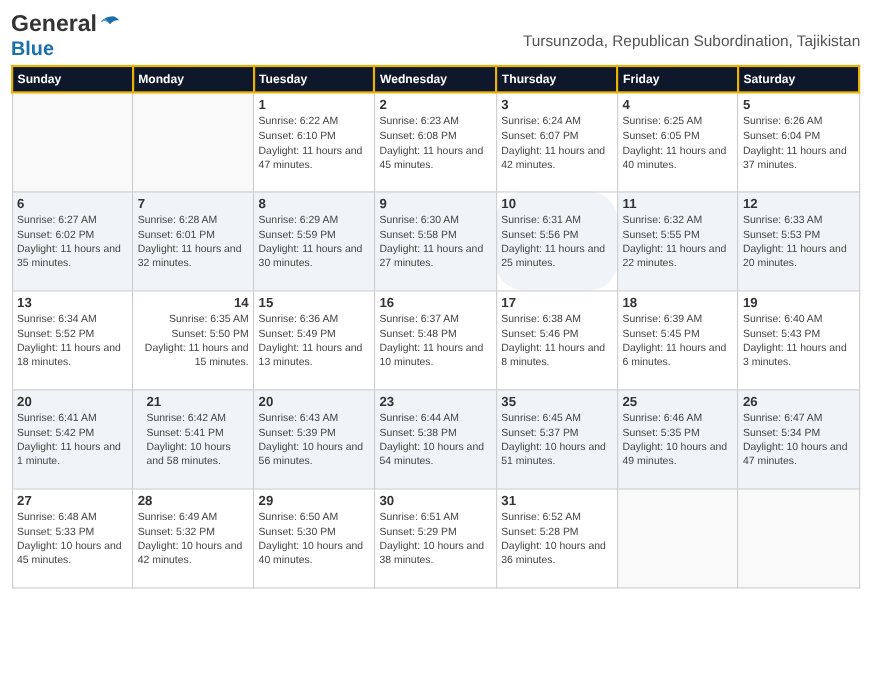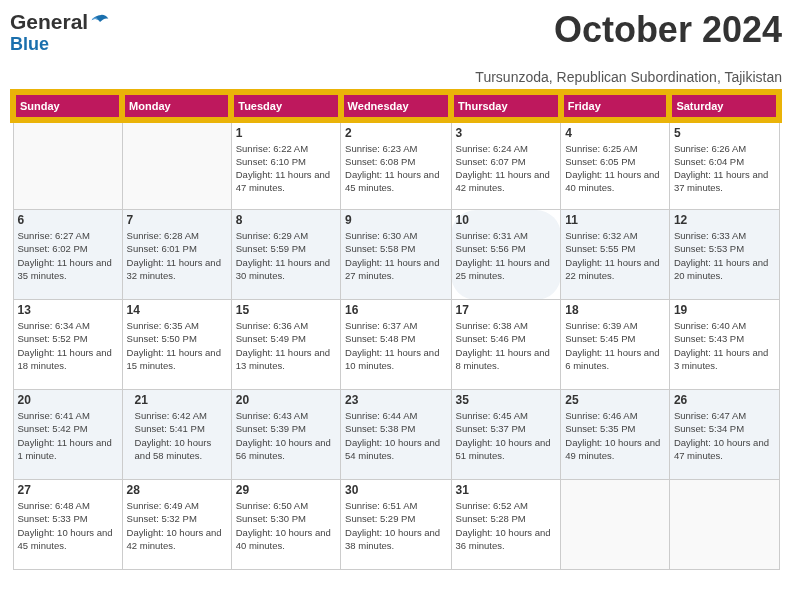--- a/index.html
+++ b/index.html
@@ -43,27 +43,27 @@
       font-size: 14px;
       color: #555;
       margin-top: 19px;
     }
     table {
       width: 100%;
       border-collapse: collapse;
       font-size: 10px;
     }
     th {
-      background-color: #be185d;
+      background-color: #0f172a;
       color: #fff;
       text-align: left;
       padding: 5px 4px;
       font-size: 11px;
       font-weight: bold;
-      border: 6px solid #eab308;
+      border: 2px solid #eab308;
     }
     td {
       border: 1px solid #ccc;
       vertical-align: top;
       padding: 3px 4px;
       width: 113px;
       min-height: 80px;
       height: 90px;
       background: #fff;
     }
@@ -99,21 +99,20 @@
       <svg class="logo-icon" viewBox="0 0 24 20" width="22" height="18">
         <path d="M12 2 C14 0, 20 2, 22 6 C18 5, 15 7, 12 10 C10 7, 6 5, 2 8 C4 4, 10 2, 12 2Z" fill="#1a6fad"></path>
         <path d="M12 10 C10 7, 6 5, 2 8 C3 6, 5 4, 8 5Z" fill="#5ba3d9"></path>
       </svg>
     </div>
     <div>
       <span style="font-size:18px;font-weight:bold;color:#1a6fad;">Blue</span>
     </div>
   </div>
   <div class="title-section">
-    <div class="month-title">October 2024</div>
     <div class="location-title">Tursunzoda, Republican Subordination, Tajikistan</div>
   </div>
 </div>
 
 <table>
   <thead>
     <tr>
     <th>Sunday</th>
         <th>Monday</th>
         <th>Tuesday</th>
@@ -202,21 +201,21 @@
 Daylight: 11 hours and 20 minutes.</div>
         </td>
       </tr>
       <tr>
         <td style="background-color: rgb(255, 255, 255);">
           <span class="day-number">13</span>
           <div class="day-info" style="white-space: pre-line;">Sunrise: 6:34 AM
 Sunset: 5:52 PM
 Daylight: 11 hours and 18 minutes.</div>
         </td>
-        <td style="background-color: rgb(255, 255, 255);">
+        <td style="background-color: rgb(255, 255, 255); text-align: right;">
           <span class="day-number">14</span>
           <div class="day-info" style="white-space: pre-line;">Sunrise: 6:35 AM
 Sunset: 5:50 PM
 Daylight: 11 hours and 15 minutes.</div>
         </td>
         <td style="background-color: rgb(255, 255, 255);">
           <span class="day-number">15</span>
           <div class="day-info" style="white-space: pre-line;">Sunrise: 6:36 AM
 Sunset: 5:49 PM
 Daylight: 11 hours and 13 minutes.</div>

